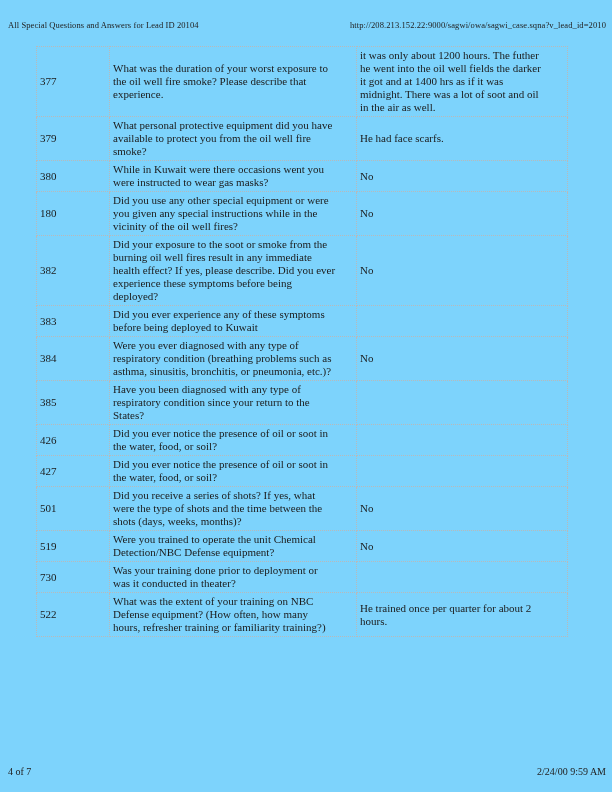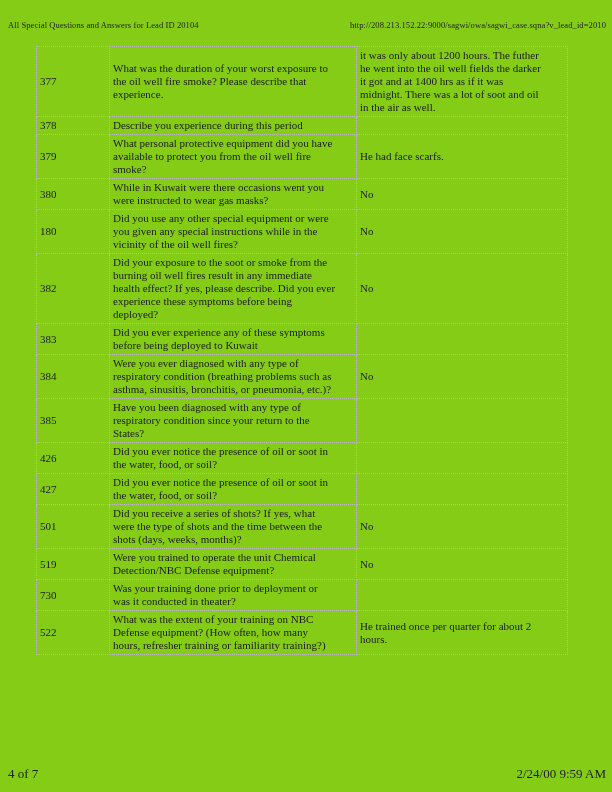--- a/index.html
+++ b/index.html
@@ -4,21 +4,21 @@
 <style>
   html, body {
     margin: 0;
     padding: 0;
     background: #ffffff;
   }
   .page {
     position: relative;
     width: 612px;
     height: 792px;
-    background: #84cc16;
+    background: #7dd3fc;
     font-family: "Liberation Serif", "DejaVu Serif", serif;
     color: #1b1b1b;
     overflow: hidden;
   }
   .header {
     position: absolute;
     top: 20px;
     left: 8px;
     right: 6px;
     display: flex;
@@ -29,21 +29,21 @@
     color: #222222;
   }
   .footer {
     position: absolute;
     top: 766px;
     left: 8px;
     right: 6px;
     display: flex;
     justify-content: space-between;
     align-items: baseline;
-    font-size: 13px;
+    font-size: 10px;
     color: #222222;
   }
   table.qa-table {
     position: absolute;
     top: 46px;
     left: 36px;
     border-collapse: collapse;
     table-layout: fixed;
   }
   table.qa-table td {
@@ -86,25 +86,20 @@
         <tr>
           <td class="c-num">377</td>
           <td class="c-q">What was the duration of your worst exposure to
 the oil well fire smoke? Please describe that
 experience.</td>
           <td class="c-a">it was only about 1200 hours. The futher
 he went into the oil well fields the darker
 it got and at 1400 hrs as if it was
 midnight. There was a lot of soot and oil
 in the air as well.</td>
-        </tr>
-        <tr>
-          <td class="c-num">378</td>
-          <td class="c-q">Describe you experience during this period</td>
-          <td class="c-a"></td>
         </tr>
         <tr>
           <td class="c-num">379</td>
           <td class="c-q">What personal protective equipment did you have
 available to protect you from the oil well fire
 smoke?</td>
           <td class="c-a">He had face scarfs.</td>
         </tr>
         <tr>
           <td class="c-num">380</td>

